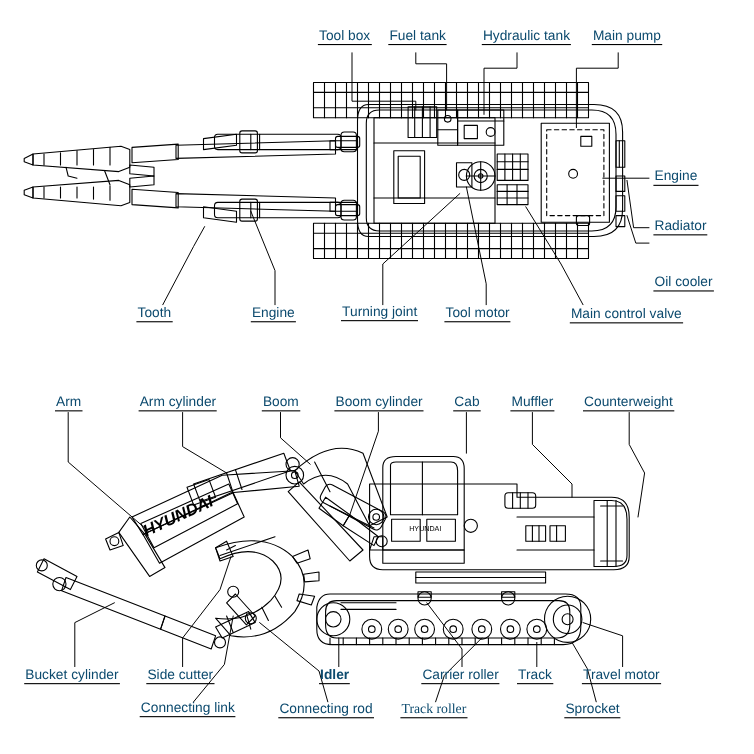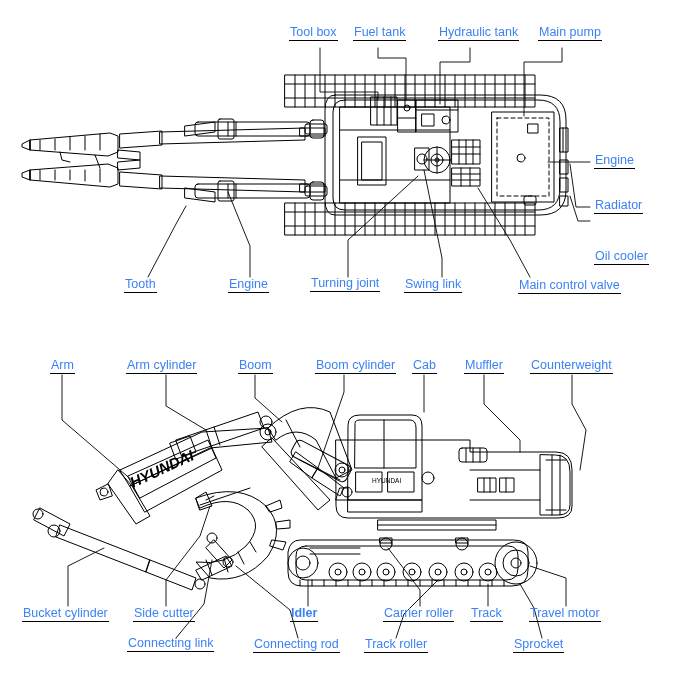--- a/index.html
+++ b/index.html
@@ -11,21 +11,21 @@
     position:relative;
     overflow:hidden;
   }
   #stage{position:absolute;left:0;top:0;width:685px;height:685px;}
   svg#art{position:absolute;left:0;top:0;width:685px;height:685px;}
   .lbl{
     position:absolute;
     font-size:12.5px;
     line-height:14px;
     white-space:nowrap;
-    color:#3b82f6;
+    color:#0c4a6e;
     padding:0 1px 1px 1px;
     border-bottom:1px solid #000;
   }
 </style>
 </head>
 <body>
 
 <div id="stage">
 
   <svg id="art" viewBox="0 0 685 685">
@@ -418,35 +418,35 @@
   <div class="lbl" style="left:438px;top:25px;">Hydraulic tank</div>
   <div class="lbl" style="left:538px;top:25px;">Main pump</div>
 
   <div class="lbl" style="left:594px;top:153px;">Engine</div>
   <div class="lbl" style="left:594px;top:198px;">Radiator</div>
   <div class="lbl" style="left:594px;top:213px;margin-top:36px;">Oil cooler</div>
 
   <div class="lbl" style="left:124px;top:277px;">Tooth</div>
   <div class="lbl" style="left:228px;top:277px;">Engine</div>
   <div class="lbl" style="left:310px;top:276px;">Turning joint</div>
-  <div class="lbl" style="left:404px;top:277px;">Swing link</div>
+  <div class="lbl" style="left:404px;top:277px;">Tool motor</div>
   <div class="lbl" style="left:518px;top:278px;">Main control valve</div>
 
   <div class="lbl" style="left:50px;top:358px;">Arm</div>
   <div class="lbl" style="left:126px;top:358px;">Arm cylinder</div>
   <div class="lbl" style="left:238px;top:358px;">Boom</div>
-  <div class="lbl" style="left:315px;top:358px;text-align:center;">Boom cylinder</div>
+  <div class="lbl" style="left:304px;top:358px;text-align:center;">Boom cylinder</div>
   <div class="lbl" style="left:412px;top:358px;">Cab</div>
   <div class="lbl" style="left:464px;top:358px;">Muffler</div>
   <div class="lbl" style="left:530px;top:358px;text-align:right;">Counterweight</div>
 
   <div class="lbl" style="left:22px;top:606px;">Bucket cylinder</div>
   <div class="lbl" style="left:133px;top:606px;">Side cutter</div>
   <div class="lbl" style="left:127px;top:636px;">Connecting link</div>
   <div class="lbl" style="left:253px;top:637px;">Connecting rod</div>
   <div class="lbl" style="left:290px;top:606px;font-weight:bold;">Idler</div>
   <div class="lbl" style="left:383px;top:606px;">Carrier roller</div>
-  <div class="lbl" style="left:364px;top:637px;">Track roller</div>
+  <div class="lbl" style="left:364px;top:637px;font-family:Liberation Serif, serif;">Track roller</div>
   <div class="lbl" style="left:470px;top:606px;">Track</div>
   <div class="lbl" style="left:529px;top:606px;">Travel motor</div>
   <div class="lbl" style="left:513px;top:637px;">Sprocket</div>
 
 </div>
 
 </body></html>

